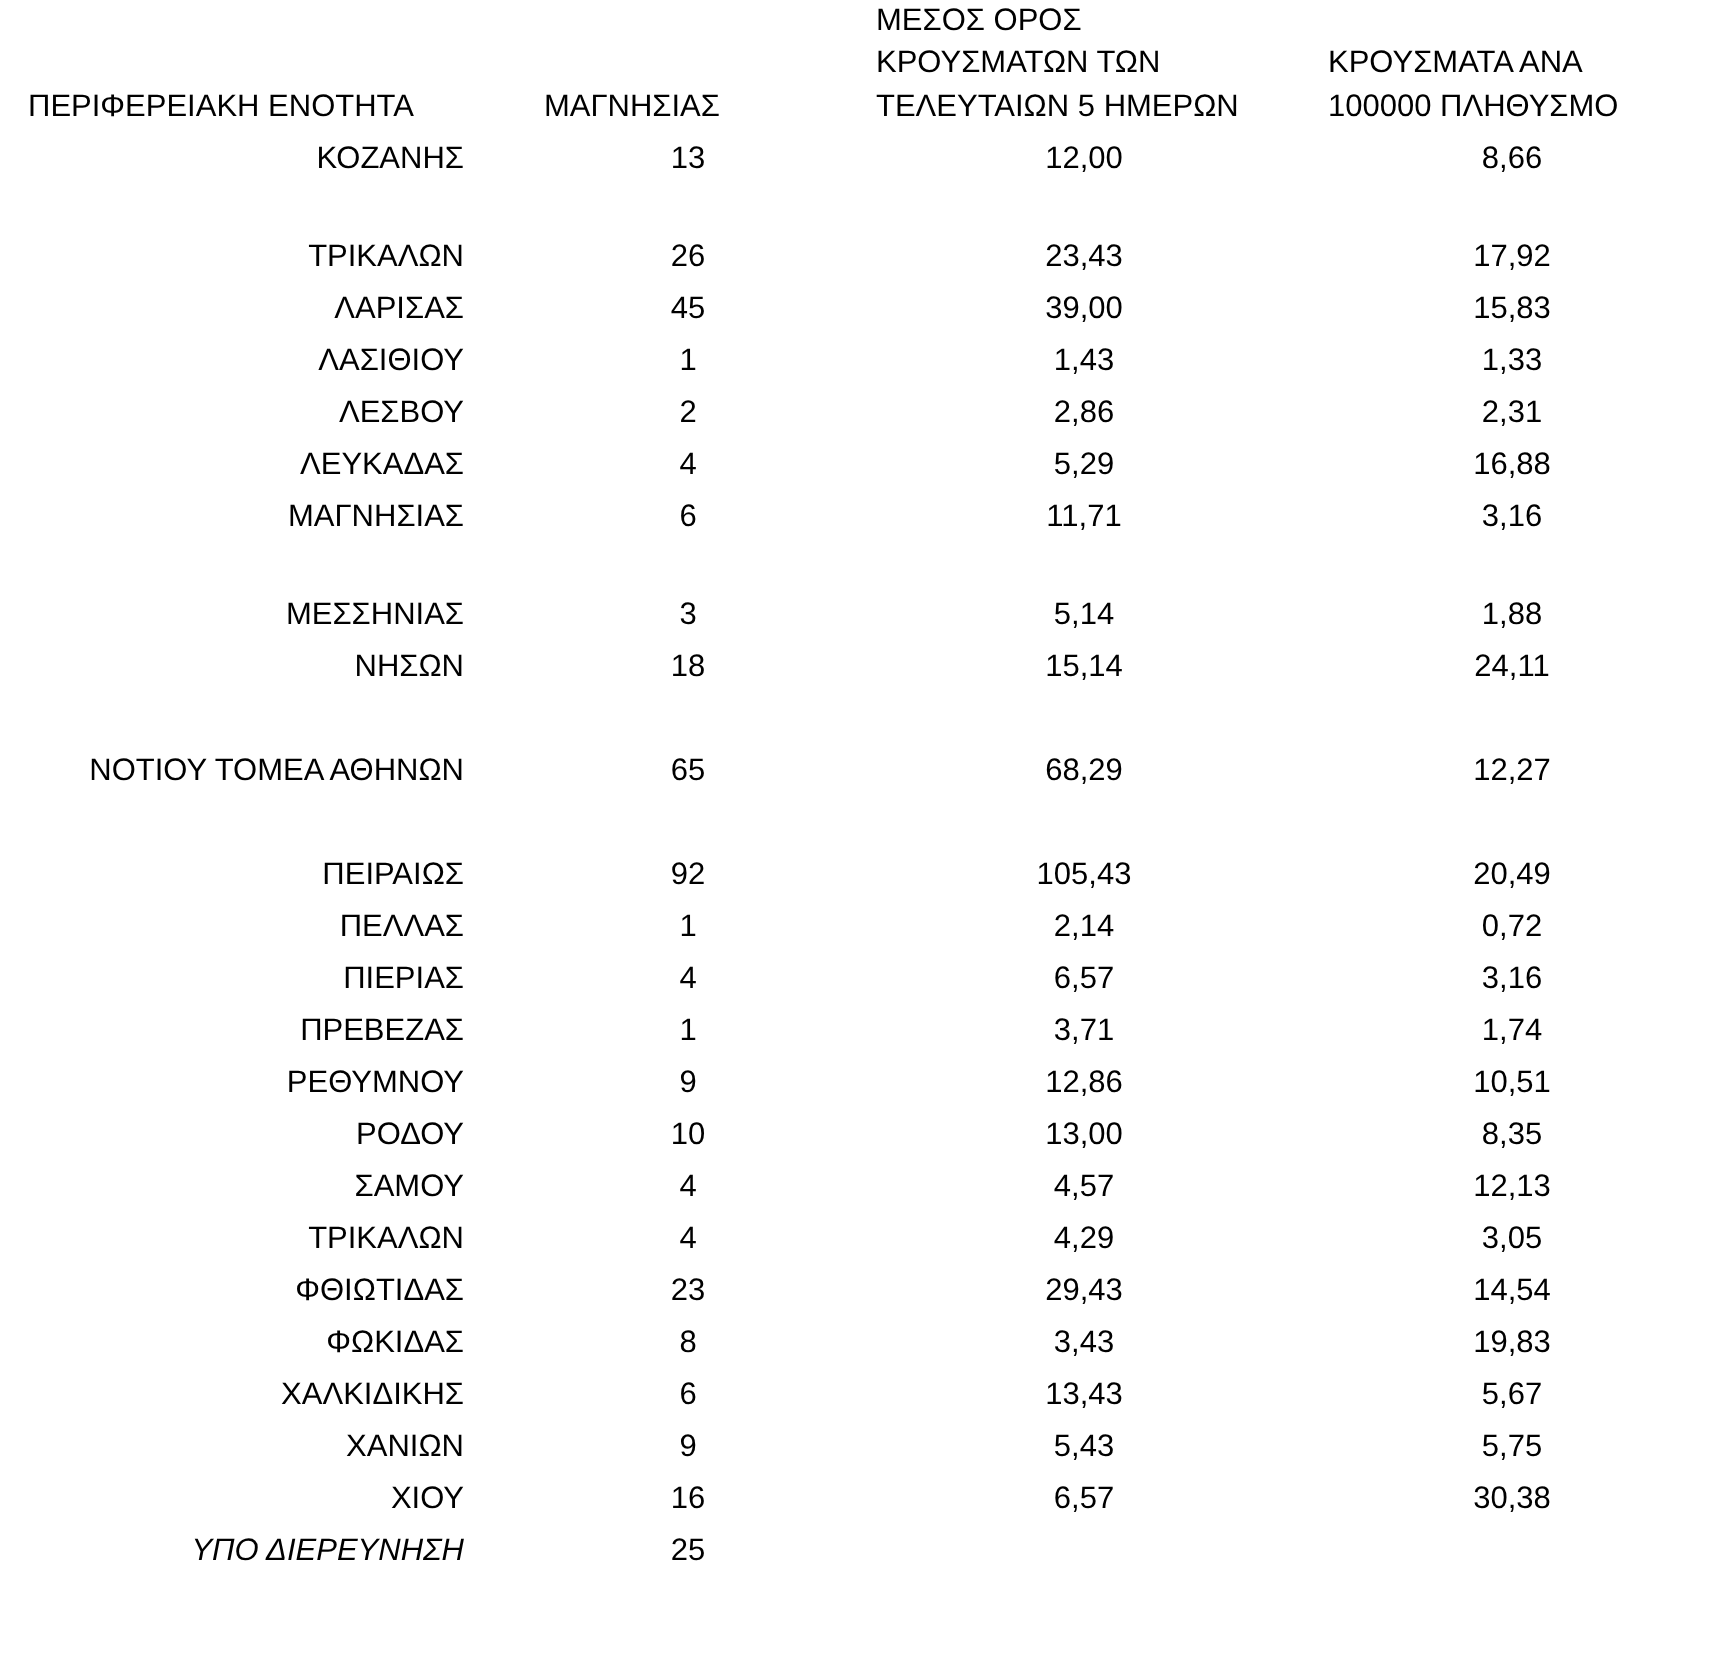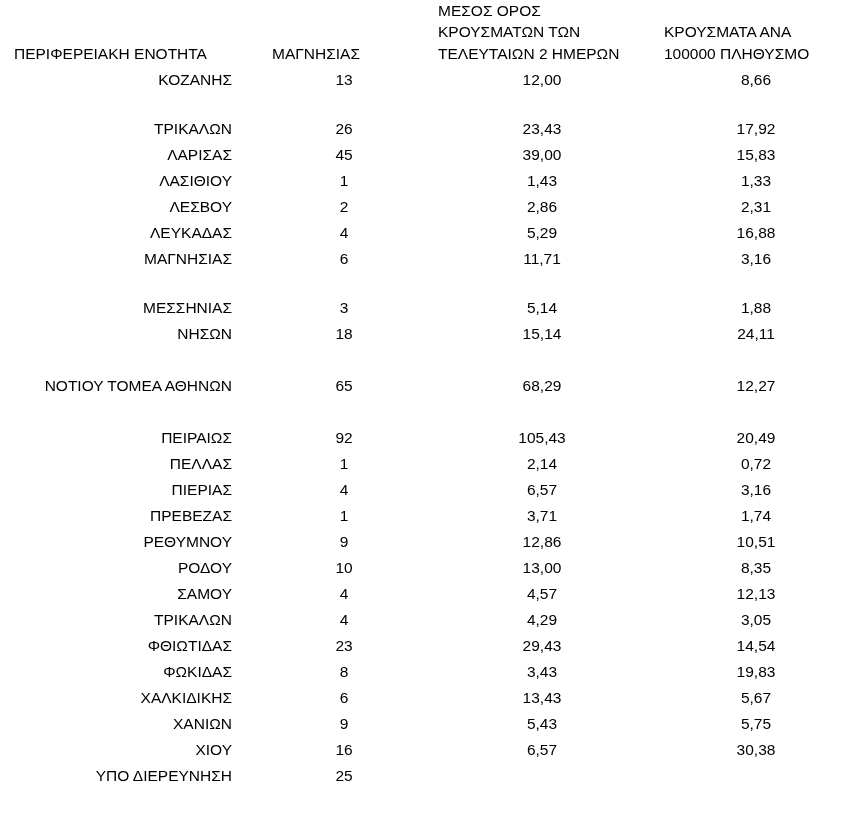--- a/index.html
+++ b/index.html
@@ -68,20 +68,21 @@
 
   tbody tr.spacer td {
     height: 23px;
     line-height: 23px;
   }
   tbody tr.spacer-tall td {
     height: 26px;
     line-height: 26px;
   }
   tbody td.italic {
+    font-style: italic;
     margin-top: 24px;
   }
   tbody tr.row-wide td.region {
     padding-right: 36px;
   }
 </style>
 </head>
 <body>
 
 <div class="sheet">
@@ -96,21 +97,21 @@
       <tr>
         <th class="h-region">
           <span class="hdr-line">ΠΕΡΙΦΕΡΕΙΑΚΗ ΕΝΟΤΗΤΑ</span>
         </th>
         <th class="h-cases">
           <span class="hdr-line">ΜΑΓΝΗΣΙΑΣ</span>
         </th>
         <th class="h-avg">
           <span class="hdr-line">ΜΕΣΟΣ ΟΡΟΣ</span>
           <span class="hdr-line">ΚΡΟΥΣΜΑΤΩΝ ΤΩΝ</span>
-          <span class="hdr-line">ΤΕΛΕΥΤΑΙΩΝ 2 ΗΜΕΡΩΝ</span>
+          <span class="hdr-line">ΤΕΛΕΥΤΑΙΩΝ 5 ΗΜΕΡΩΝ</span>
         </th>
         <th class="h-per100k">
           <span class="hdr-line">ΚΡΟΥΣΜΑΤΑ ΑΝΑ</span>
           <span class="hdr-line">100000 ΠΛΗΘΥΣΜΟ</span>
         </th>
       </tr>
     </thead>
     <tbody>
       <tr>
         <td class="region">ΚΟΖΑΝΗΣ</td>

